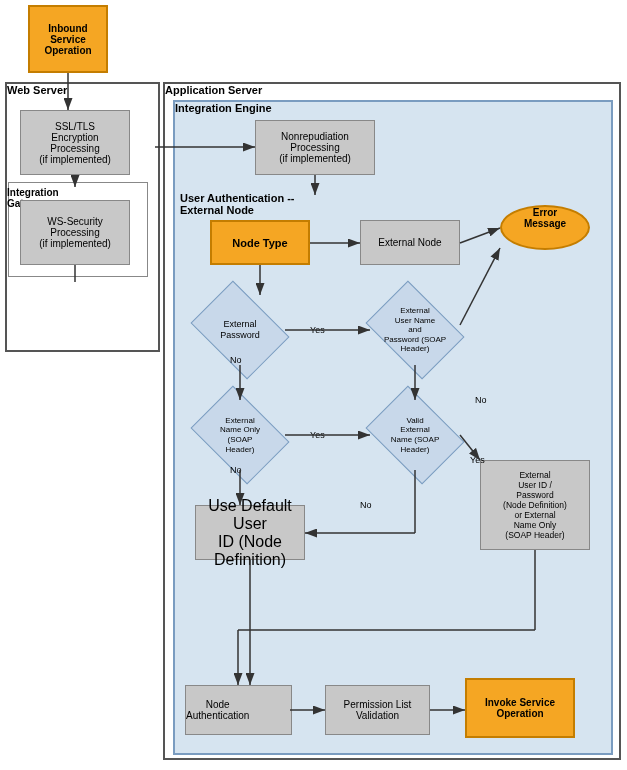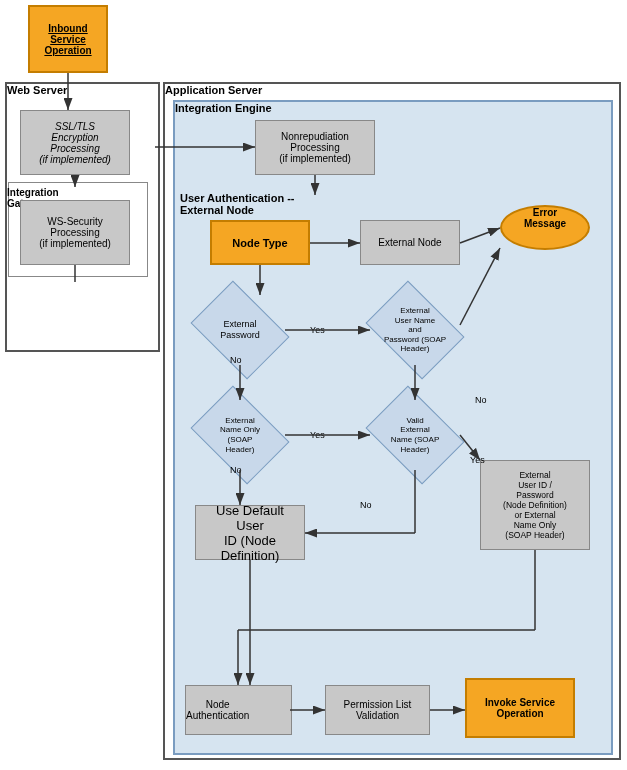--- a/index.html
+++ b/index.html
@@ -107,21 +107,20 @@
       height: 65px;
       background: #c8c8c8;
       border: 1px solid #888;
       display: flex;
       align-items: center;
       justify-content: center;
       text-align: center;
       font-size: 10px;
       color: #000;
       padding: 17px;
-      font-style: italic;
     }
 
     
     .integration-gateway-label {
       position: absolute;
       top: 187px;
       left: 7px;
       font-size: 10px;
       font-weight: bold;
       color: #000;
@@ -302,21 +301,21 @@
       top: 505px;
       left: 195px;
       width: 110px;
       height: 55px;
       background: #c8c8c8;
       border: 1px solid #888;
       display: flex;
       align-items: center;
       justify-content: center;
       text-align: center;
-      font-size: 13px;
+      font-size: 16px;
       color: #000;
       padding: 10px;
     }
 
     
     .ext-userid-box {
       position: absolute;
       top: 460px;
       left: 480px;
       width: 110px;
@@ -399,21 +398,21 @@
       color: #000;
       background: transparent;
     }
   </style>
 </head>
 <body>
 
 <div class="diagram-container">
 
   <div class="inbound-box">
-    <span style="white-space:pre-line;text-decoration:underline;">Inbound
+    <span style="white-space:pre-line;">Inbound
 Service
 Operation</span>
   </div>
 
   <div class="web-server-container"></div>
   <span class="web-server-label">Web Server</span>
 
   <div class="app-server-container"></div>
   <span class="app-server-label">Application Server</span>
 

